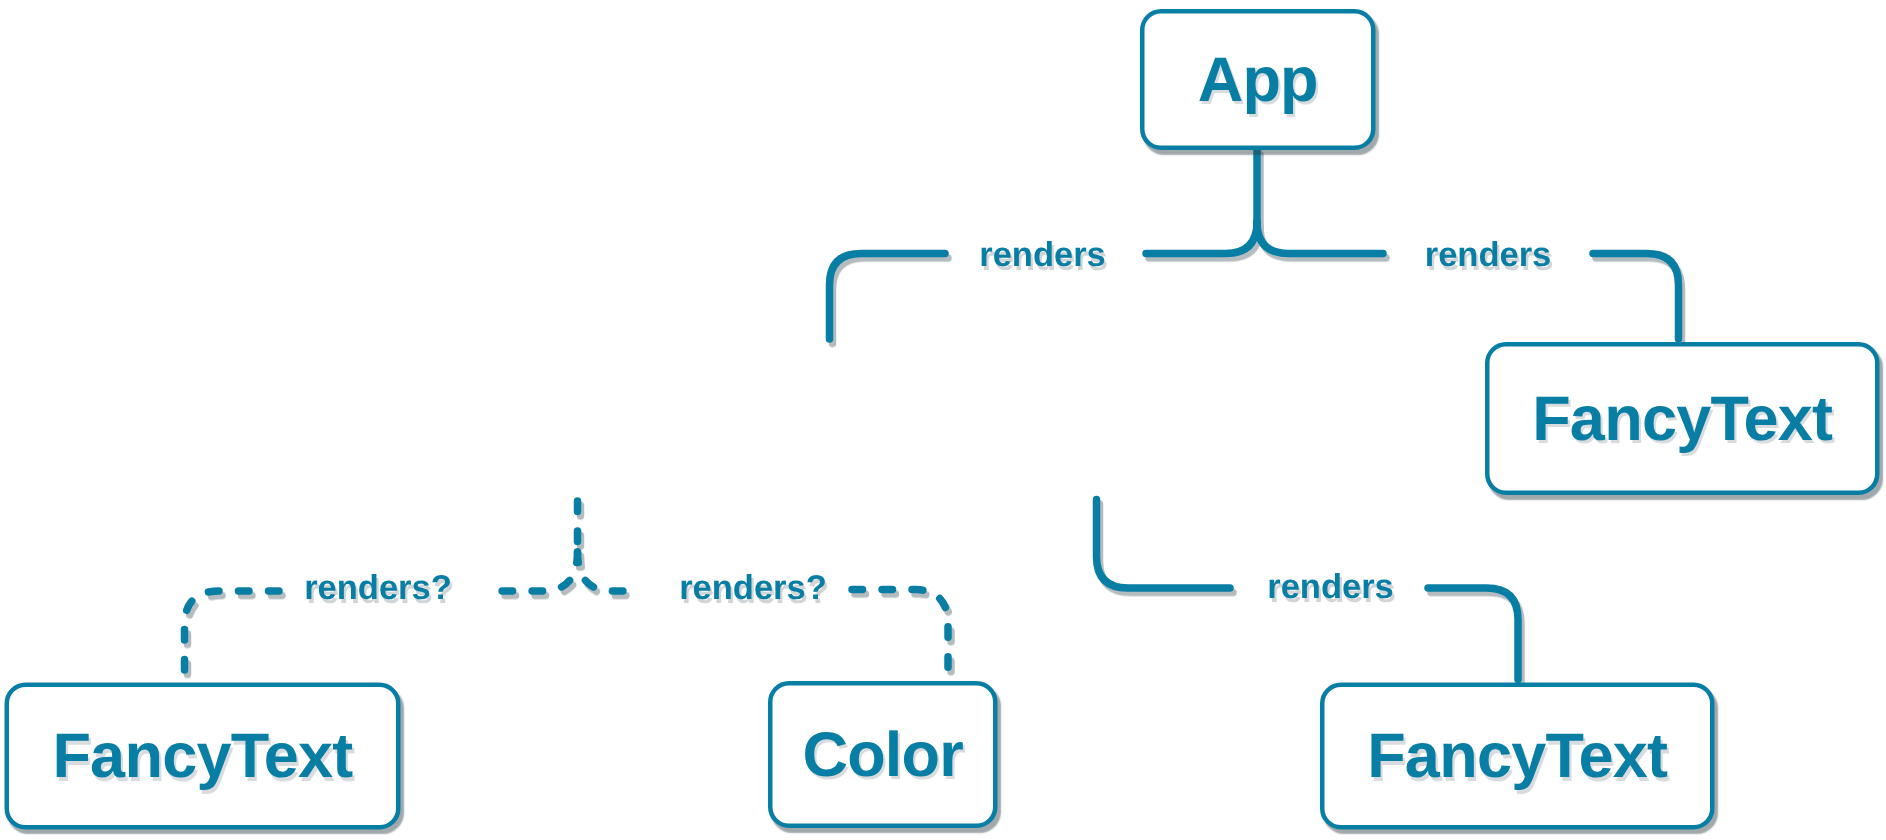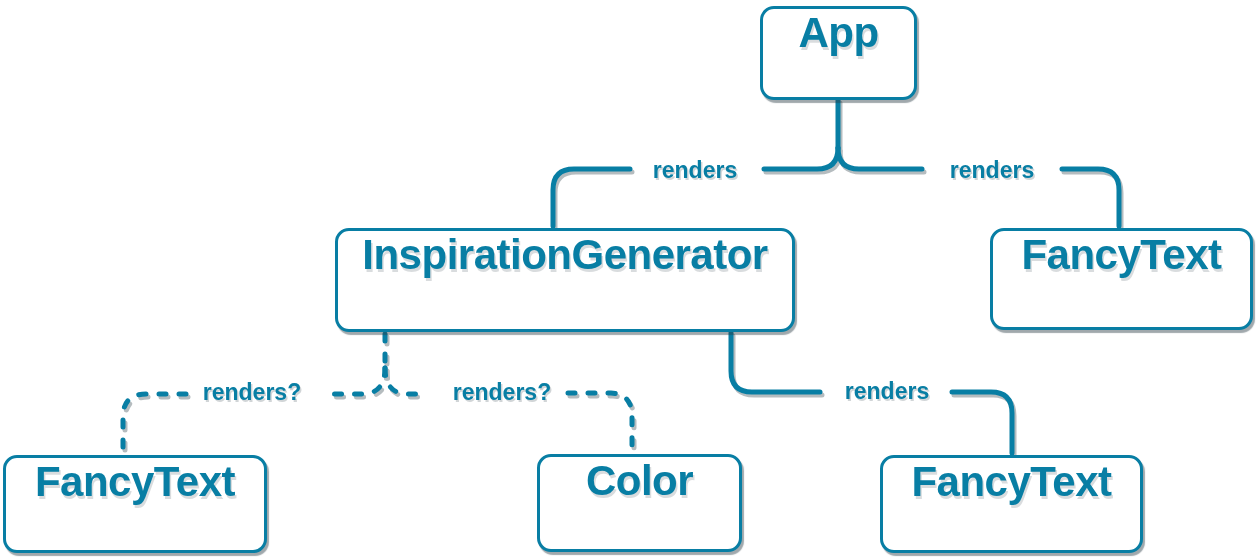--- a/index.html
+++ b/index.html
@@ -32,20 +32,21 @@
   .edges .dashed path{
     stroke-dasharray:7 13;
   }
   .node{
     position:absolute;
     background:#ffffff;
     border:3px solid var(--accent);
     border-radius:14px;
     box-shadow:2px 3px 1px var(--shadow);
     display:flex;
+    align-items:center;
     justify-content:center;
   }
   .node-label{
     color:var(--accent);
     font-size:42px;
     font-weight:600;
     letter-spacing:-0.5px;
     white-space:nowrap;
     text-shadow:1.5px 2.5px 0 rgba(44,62,72,0.18);
   }
@@ -96,33 +97,30 @@
   <div class="edge-label" style="left:252px;top:392px">renders?</div>
 
   <div class="edge-label" style="left:502px;top:392px">renders?</div>
 
   <div class="edge-label" style="left:887px;top:391px">renders</div>
 
   <div class="node" style="left:760px;top:6px;width:157px;height:94px">
     <span class="node-label">App</span>
   </div>
 
-  <div class="node" style="left:335px;top:228px;width:460px;height:104px">
-    <span class="node-label">InspirationGenerator</span>
-  </div>
 
   <div class="node" style="left:990px;top:228px;width:263px;height:102px">
     <span class="node-label">FancyText</span>
   </div>
 
   <div class="node" style="left:3px;top:455px;width:264px;height:98px">
     <span class="node-label">FancyText</span>
   </div>
 
-  <div class="node" style="left:537px;top:454px;width:205px;height:98px">
+  <div class="node" style="left:512px;top:454px;width:153px;height:98px">
     <span class="node-label">Color</span>
   </div>
 
   <div class="node" style="left:880px;top:455px;width:263px;height:98px">
     <span class="node-label">FancyText</span>
   </div>
 
 </div>
 
 </body></html>

